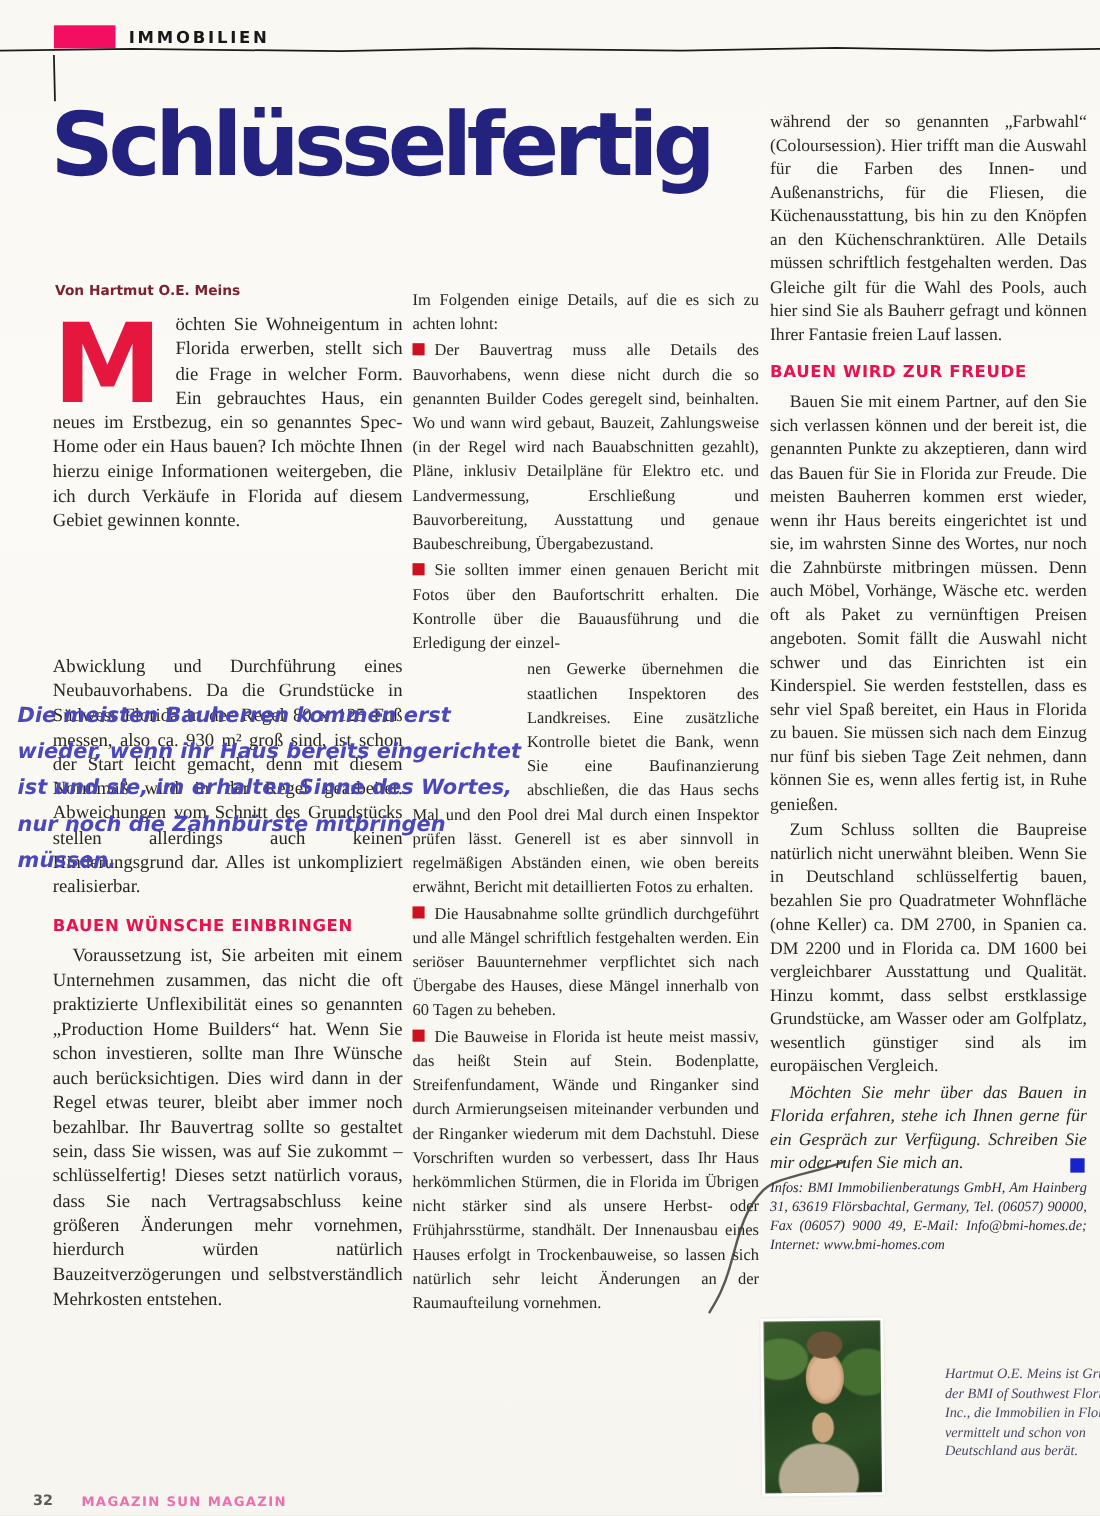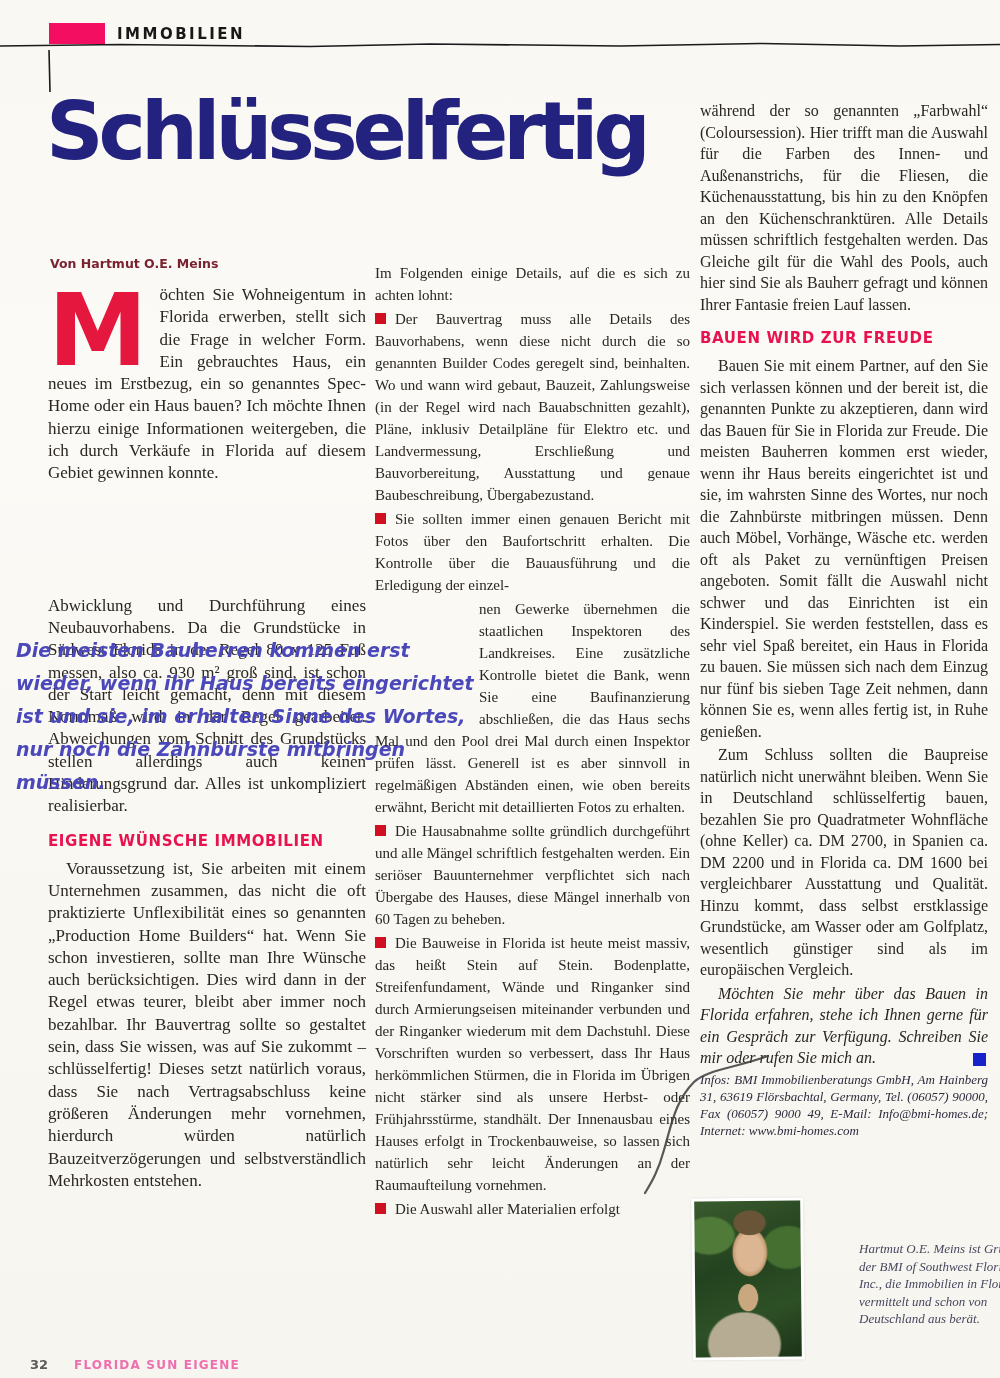--- a/index.html
+++ b/index.html
@@ -67,34 +67,33 @@
     <path d="M0,46 L120,44.5 L310,46.5 L430,44 L620,46 L760,43.5 L900,46 L1000,44.5" stroke="#1b1b1b" stroke-width="1.6" fill="none"></path>
     <path d="M49,50 L50,92" stroke="#1b1b1b" stroke-width="1.6" fill="none"></path>
   </svg>
   <div class="headline">Schlüsselfertig</div>
   <div class="byline">Von Hartmut O.E. Meins</div>
 
   <div class="col col1">
     <p><span class="dropcap">M</span><span>öchten Sie Wohneigentum in Florida erwerben, stellt sich die Frage in welcher Form. Ein gebrauchtes Haus, ein neues im Erstbezug, ein so genanntes Spec-Home oder ein Haus bauen? Ich möchte Ihnen hierzu einige Informationen weitergeben, die ich durch Verkäufe in Florida auf diesem Gebiet gewinnen konnte.</span></p>
     <div class="qgap"></div>
     <p>Abwicklung und Durchführung eines Neubauvorhabens. Da die Grundstücke in Südwest Florida in der Regel 80 x 125 Fuß messen, also ca. 930 m² groß sind, ist schon der Start leicht gemacht, denn mit diesem Normmaß wird in der Regel gearbeitet. Abweichungen vom Schnitt des Grundstücks stellen allerdings auch keinen Hinderungsgrund dar. Alles ist unkompliziert realisierbar.</p>
-    <h3 class="redhead">EIGENE WÜNSCHE IMMOBILIEN</h3>
+    <h3 class="redhead">BAUEN WÜNSCHE EINBRINGEN</h3>
     <p class="ind">Voraussetzung ist, Sie arbeiten mit einem Unternehmen zusammen, das nicht die oft praktizierte Unflexibilität eines so genannten „Production Home Builders“ hat. Wenn Sie schon investieren, sollte man Ihre Wünsche auch berücksichtigen. Dies wird dann in der Regel etwas teurer, bleibt aber immer noch bezahlbar. Ihr Bauvertrag sollte so gestaltet sein, dass Sie wissen, was auf Sie zukommt – schlüsselfertig! Dieses setzt natürlich voraus, dass Sie nach Vertragsabschluss keine größeren Änderungen mehr vornehmen, hierdurch würden natürlich Bauzeitverzögerungen und selbstverständlich Mehrkosten entstehen.</p>
   </div>
 
   <div class="pullquote">Die meisten Bauherren kommen erst wieder, wenn ihr Haus bereits eingerichtet ist und sie, im erhalten Sinne des Wortes, nur noch die Zahnbürste mitbringen müssen.</div>
 
   <div class="col col2">
     <p>Im Folgenden einige Details, auf die es sich zu achten lohnt:</p>
     <p><span class="bullet"></span><span>Der Bauvertrag muss alle Details des Bauvorhabens, wenn diese nicht durch die so genannten Builder Codes geregelt sind, beinhalten. Wo und wann wird gebaut, Bauzeit, Zahlungsweise (in der Regel wird nach Bauabschnitten gezahlt), Pläne, inklusiv Detailpläne für Elektro etc. und Landvermessung, Erschließung und Bauvorbereitung, Ausstattung und genaue Baubeschreibung, Übergabezustand.</span></p>
     <p><span class="bullet"></span><span>Sie sollten immer einen genauen Bericht mit Fotos über den Baufortschritt erhalten. Die Kontrolle über die Bauausführung und die Erledigung der einzel-</span></p>
     <p><span class="pq-spacer"></span><span>nen Gewerke übernehmen die staatlichen Inspektoren des Landkreises. Eine zusätzliche Kontrolle bietet die Bank, wenn Sie eine Baufinanzierung abschließen, die das Haus sechs Mal und den Pool drei Mal durch einen Inspektor prüfen lässt. Generell ist es aber sinnvoll in regelmäßigen Abständen einen, wie oben bereits erwähnt, Bericht mit detaillierten Fotos zu erhalten.</span></p>
     <p><span class="bullet"></span><span>Die Hausabnahme sollte gründlich durchgeführt und alle Mängel schriftlich festgehalten werden. Ein seriöser Bauunternehmer verpflichtet sich nach Übergabe des Hauses, diese Mängel innerhalb von 60 Tagen zu beheben.</span></p>
     <p><span class="bullet"></span><span>Die Bauweise in Florida ist heute meist massiv, das heißt Stein auf Stein. Bodenplatte, Streifenfundament, Wände und Ringanker sind durch Armierungseisen miteinander verbunden und der Ringanker wiederum mit dem Dachstuhl. Diese Vorschriften wurden so verbessert, dass Ihr Haus herkömmlichen Stürmen, die in Florida im Übrigen nicht stärker sind als unsere Herbst- oder Frühjahrsstürme, standhält. Der Innenausbau eines Hauses erfolgt in Trockenbauweise, so lassen sich natürlich sehr leicht Änderungen an der Raumaufteilung vornehmen.</span></p>
-    <p><span class="bullet"></span><span>Die Auswahl aller Materialien erfolgt</span></p>
   </div>
 
   <div class="col col3">
     <p>während der so genannten „Farbwahl“ (Coloursession). Hier trifft man die Auswahl für die Farben des Innen- und Außenanstrichs, für die Fliesen, die Küchenausstattung, bis hin zu den Knöpfen an den Küchenschranktüren. Alle Details müssen schriftlich festgehalten werden. Das Gleiche gilt für die Wahl des Pools, auch hier sind Sie als Bauherr gefragt und können Ihrer Fantasie freien Lauf lassen.</p>
     <h3 class="redhead">BAUEN WIRD ZUR FREUDE</h3>
     <p class="ind">Bauen Sie mit einem Partner, auf den Sie sich verlassen können und der bereit ist, die genannten Punkte zu akzeptieren, dann wird das Bauen für Sie in Florida zur Freude. Die meisten Bauherren kommen erst wieder, wenn ihr Haus bereits eingerichtet ist und sie, im wahrsten Sinne des Wortes, nur noch die Zahnbürste mitbringen müssen. Denn auch Möbel, Vorhänge, Wäsche etc. werden oft als Paket zu vernünftigen Preisen angeboten. Somit fällt die Auswahl nicht schwer und das Einrichten ist ein Kinderspiel. Sie werden feststellen, dass es sehr viel Spaß bereitet, ein Haus in Florida zu bauen. Sie müssen sich nach dem Einzug nur fünf bis sieben Tage Zeit nehmen, dann können Sie es, wenn alles fertig ist, in Ruhe genießen.</p>
     <p class="ind">Zum Schluss sollten die Baupreise natürlich nicht unerwähnt bleiben. Wenn Sie in Deutschland schlüsselfertig bauen, bezahlen Sie pro Quadratmeter Wohnfläche (ohne Keller) ca. DM 2700, in Spanien ca. DM 2200 und in Florida ca. DM 1600 bei vergleichbarer Ausstattung und Qualität. Hinzu kommt, dass selbst erstklassige Grundstücke, am Wasser oder am Golfplatz, wesentlich günstiger sind als im europäischen Vergleich.</p>
     <div class="para4wrap">
       <p class="ind">Möchten Sie mehr über das Bauen in Florida erfahren, stehe ich Ihnen gerne für ein Gespräch zur Verfügung. Schreiben Sie mir oder rufen Sie mich an.</p>
       <span class="endsq"></span>
@@ -105,15 +104,15 @@
   <div class="photo">
       <div class="inner"></div>
     </div>
   <div class="caption">Hartmut O.E. Meins ist Gründer der BMI of Southwest Florida, Inc., die Immobilien in Florida vermittelt und schon von Deutschland aus berät.</div>
 
   <svg class="overlay" width="1000" height="1378">
     <path d="M768,1056 C735,1068 706,1070 694,1082 C676,1100 672,1122 664,1150 C658,1172 651,1183 645,1193" stroke="#3c3c3c" stroke-width="2.2" fill="none" stroke-linecap="round" opacity="0.85"></path>
   </svg>
 
   <div class="footer-num">32</div>
-  <div class="footer-mag">FLORIDA SUN EIGENE</div>
+  <div class="footer-mag">MAGAZIN SUN MAGAZIN</div>
 
 </div>
 
 </body></html>

